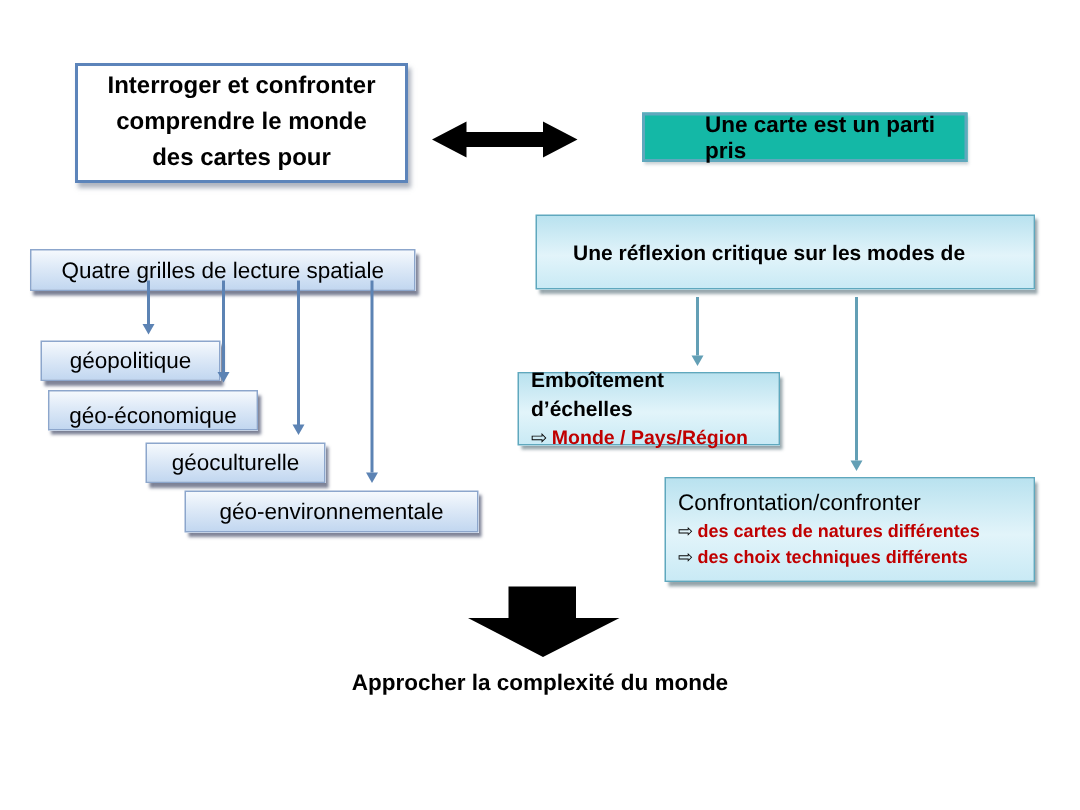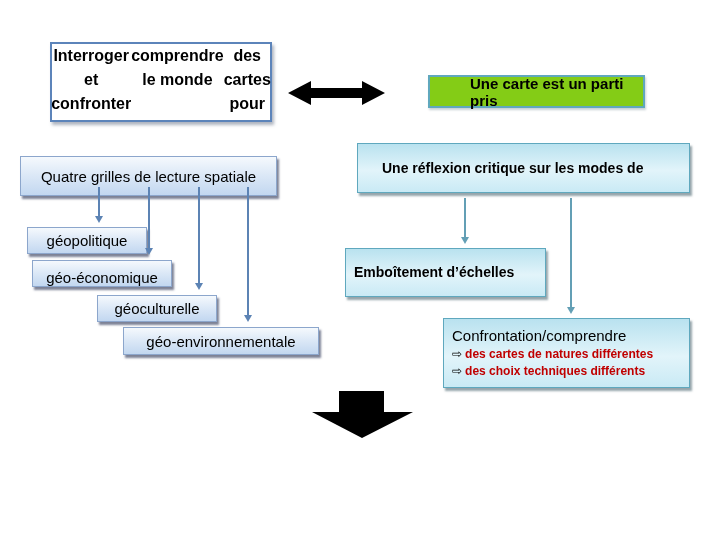--- a/index.html
+++ b/index.html
@@ -13,60 +13,60 @@
     color: #000;
   }
   .abs { position: absolute; box-sizing: border-box; }
 
   
   .title-box {
     left: 50px; top: 42px; width: 222px; height: 80px;
     background: #ffffff;
     border: 2px solid #5c84ba;
     box-shadow: 2px 3px 3px rgba(110,120,140,0.55);
-    display: flex; flex-direction: row; justify-content: center;
+    display: flex; flex-direction: column; justify-content: center;
     text-align: center;
     font-weight: bold; font-size: 16px; line-height: 24px;
   }
 
   
   .parti-box {
     left: 428px; top: 75px; width: 217px; height: 33px;
-    background: #84cc16;
+    background: #14b8a6;
     border: 2px solid #60a8bd;
     box-shadow: 1px 2px 2px rgba(120,140,150,0.4);
     display: flex; align-items: center; justify-content: center;
     font-weight: bold; font-size: 15px; padding-left: 40px;
   }
 
   
   .blue-box {
     background: linear-gradient(180deg, #f5f9fd 0%, #dde9f7 45%, #c2d7f0 100%);
     border: 1px solid #8ca6cc;
     box-shadow: 2px 3px 2px rgba(75,82,110,0.72);
     display: flex; align-items: center; justify-content: center;
     font-size: 15px;
   }
-  .grids-box   { left: 20px;  top: 156px; width: 257px; height: 40px; }
+  .grids-box   { left: 20px;  top: 166px; width: 257px; height: 28px; }
   .grid-0      { left: 27px;  top: 227px; width: 120px; height: 27px; }
   .grid-1      { left: 32px;  top: 260px; width: 140px; height: 27px; align-items: flex-end; }
   .grid-2      { left: 97px;  top: 295px; width: 120px; height: 27px; }
   .grid-3      { left: 123px; top: 327px; width: 196px; height: 28px; }
 
   
   .cyan-box {
     background: linear-gradient(180deg, #b9e2ef 0%, #e2f4fa 55%, #c9eaf5 100%);
     border: 1px solid #5fa8be;
     box-shadow: 2px 3px 2px rgba(80,105,115,0.6);
     padding: 3px 8px;
   }
   .reflexion-box { left: 357px; top: 143px; width: 333px; height: 50px;
                    font-weight: bold; font-size: 14px; line-height: 21px;
                    display: flex; flex-direction: column; justify-content: center; padding-left: 24px; }
-  .emboitement-box { left: 345px; top: 248px; width: 201px; height: 49px;
+  .emboitement-box { left: 345px; top: 248px; width: 175px; height: 49px;
                      display: flex; flex-direction: column; justify-content: center; }
   .confrontation-box { left: 443px; top: 318px; width: 247px; height: 70px;
                        display: flex; flex-direction: column; justify-content: center; }
 
   .emboitement-title { font-weight: bold; font-size: 14px; line-height: 19px; }
   .confrontation-title { font-size: 15px; line-height: 20px; }
 
   .bullet-line { font-weight: bold; color: #c00000; line-height: 17px; white-space: nowrap; }
   .emboitement-box .bullet-line { font-size: 13px; line-height: 19px; }
   .confrontation-box .bullet-line { font-size: 12px; }
@@ -112,32 +112,36 @@
   <div class="abs blue-box grid-3">
     <span>géo-environnementale</span>
   </div>
 
   <div class="abs cyan-box reflexion-box">
     <span>Une réflexion critique sur les modes de</span>
   </div>
 
   <div class="abs cyan-box emboitement-box">
     <span class="emboitement-title">Emboîtement d’échelles</span>
+    <span class="bullet-line">
+      <span class="arrow-glyph">⇨</span><span>Monde / Pays/Région</span>
+    </span>
   </div>
 
   <div class="abs cyan-box confrontation-box">
-    <span class="confrontation-title">Confrontation/comprendre</span>
+    <span class="confrontation-title">Confrontation/confronter</span>
     <span class="bullet-line">
       <span class="arrow-glyph">⇨</span><span>des cartes de natures différentes</span>
     </span>
     <span class="bullet-line">
       <span class="arrow-glyph">⇨</span><span>des choix techniques différents</span>
     </span>
   </div>
 
+  <div class="abs conclusion">Approcher la complexité du monde</div>
 
   <svg id="arrows" width="720" height="540" viewBox="0 0 720 540">
 
     <polygon fill="#000000" points="288,93 311,81 311,88 362,88 362,81 385,93 362,105 362,98 311,98 311,105"></polygon>
 
     <g stroke="#5c83b4" stroke-width="2" fill="#5c83b4">
       <line x1="99" y1="187" x2="99" y2="217"></line>
       <polygon stroke="none" points="95,216 103,216 99,223"></polygon>
       <line x1="149" y1="187" x2="149" y2="249"></line>
       <polygon stroke="none" points="145,248 153,248 149,255"></polygon>

